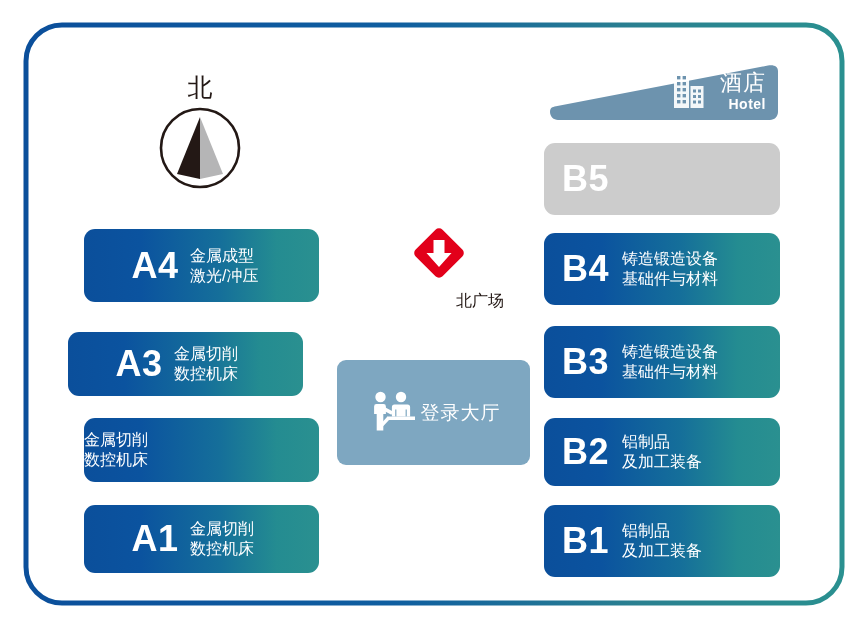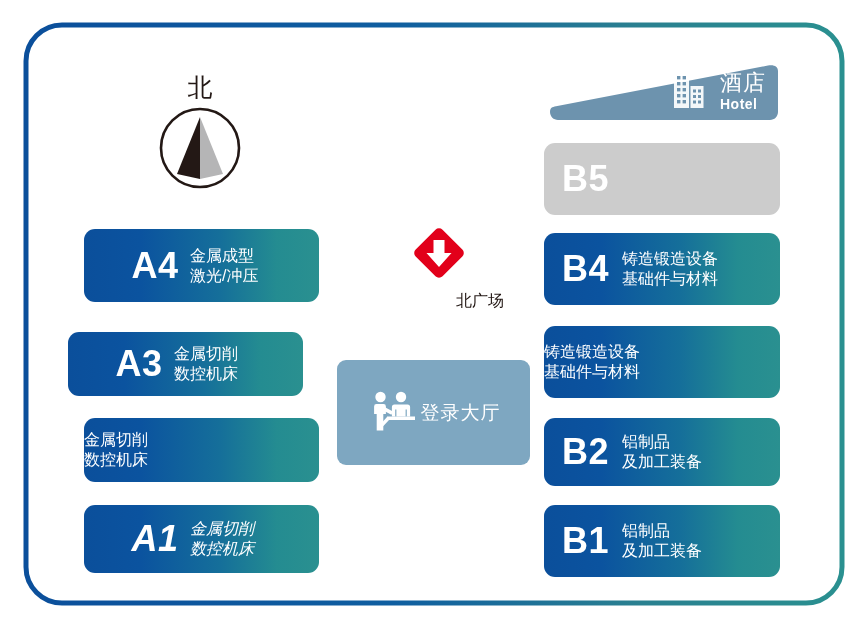--- a/index.html
+++ b/index.html
@@ -75,21 +75,21 @@
     position: absolute;
     right: 14px;
     top: 3px;
     display: flex;
     align-items: flex-start;
     gap: 6px;
   }
   .hotel-text-col {
     display: flex;
     flex-direction: column;
-    align-items: flex-start;
+    align-items: flex-end;
     line-height: 1;
     padding-top: 6px;
   }
   .hotel-cn {
     color: #ffffff;
     font-size: 22px;
     letter-spacing: 1px;
     line-height: 1.05;
   }
   .hotel-en {
@@ -252,40 +252,41 @@
       <div class="hall-code">A3</div>
       <div class="hall-desc">金属切削
 数控机床</div>
     </div>
 
     <div class="hall hall-grad" style="left:84px; top:418px; width:235px; height:64px;">
       <div class="hall-desc">金属切削
 数控机床</div>
     </div>
 
-    <div class="hall hall-grad" style="left:84px; top:505px; width:235px; height:68px;font-style:italic;">
+    <div class="hall hall-grad" style="left:84px; top:505px; width:235px; height:68px;">
       <div class="hall-code">A1</div>
       <div class="hall-desc">金属切削
 数控机床</div>
     </div>
   </div>
 
   <div class="b-col">
     <div class="hall hall-gray" style="left:544px; top:143px; width:236px; height:72px;">
       <div class="hall-code">B5</div>
       <div class="hall-desc"></div>
     </div>
 
     <div class="hall hall-grad" style="left:544px; top:233px; width:236px; height:72px;">
       <div class="hall-code">B4</div>
       <div class="hall-desc">铸造锻造设备
 基础件与材料</div>
     </div>
 
     <div class="hall hall-grad" style="left:544px; top:326px; width:236px; height:72px;">
+      <div class="hall-code">B3</div>
       <div class="hall-desc">铸造锻造设备
 基础件与材料</div>
     </div>
 
     <div class="hall hall-grad" style="left:544px; top:418px; width:236px; height:68px;">
       <div class="hall-code">B2</div>
       <div class="hall-desc">铝制品
 及加工装备</div>
     </div>
 

